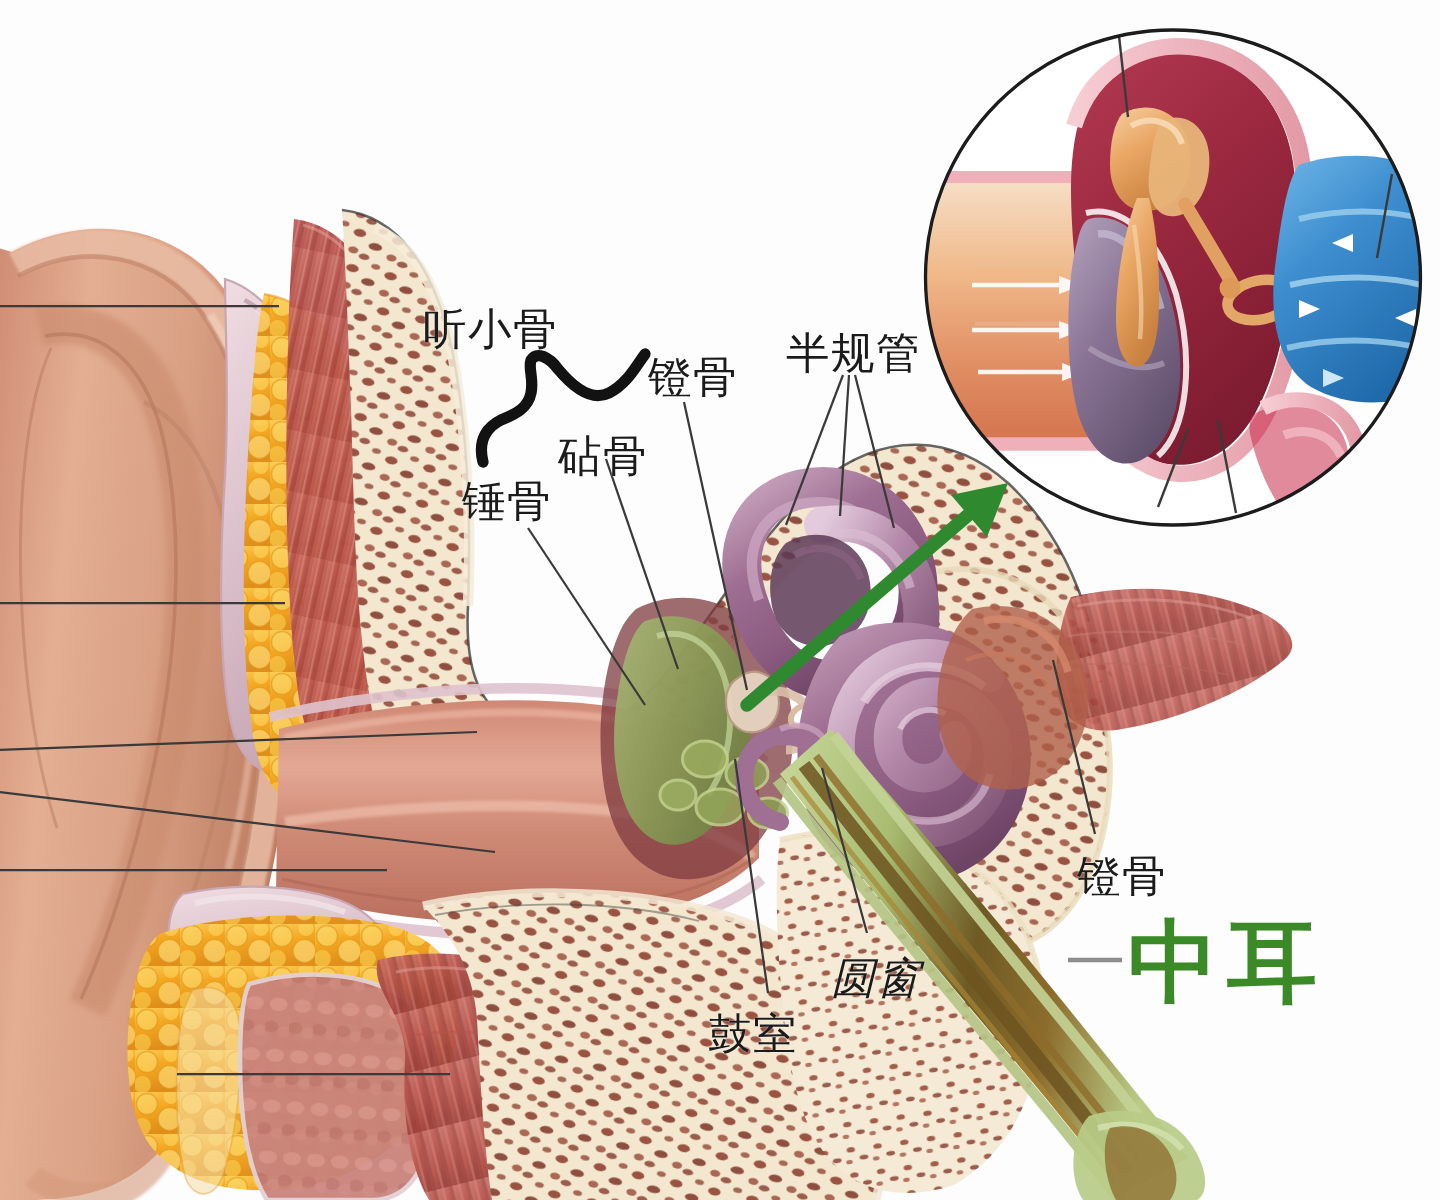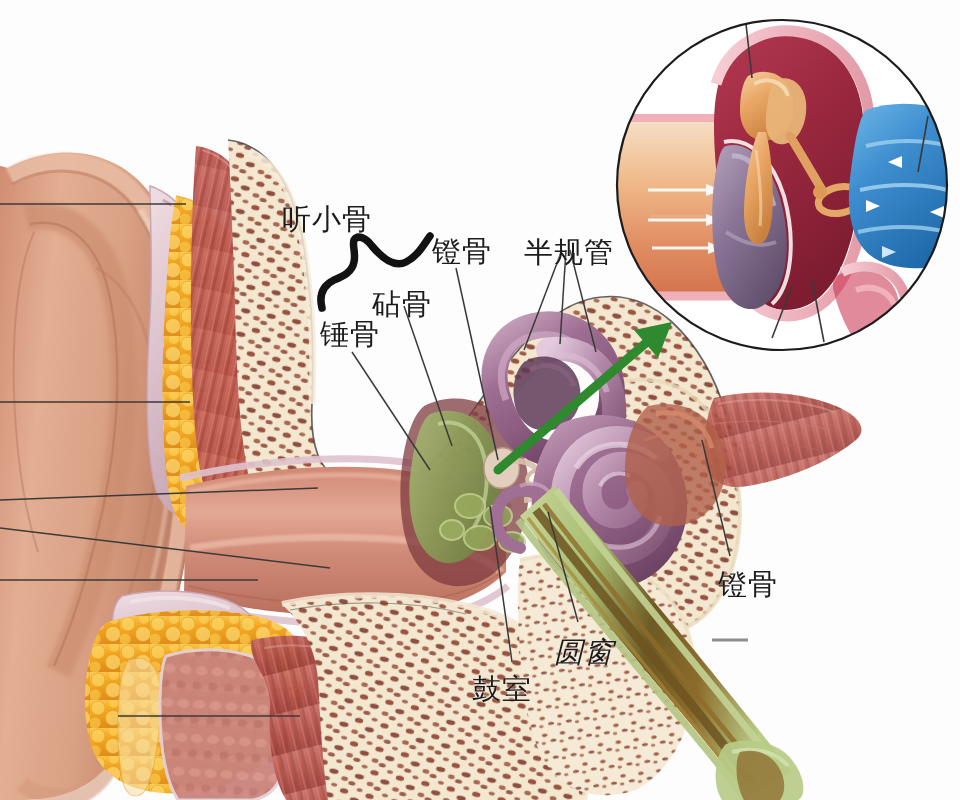--- a/index.html
+++ b/index.html
@@ -560,21 +560,22 @@
       <path d="M 322,308 C 318,292 326,284 334,280 C 344,276 352,272 354,262
                C 356,252 352,246 354,240 C 358,234 366,238 372,246
                C 382,258 394,268 406,262 C 418,256 424,244 430,236" fill="none" stroke="#121212" stroke-width="7.5" stroke-linecap="round" stroke-linejoin="round"></path>
     </g>
 
     </g>
   </svg>
 
   <div class="lbl" style="left:282px;top:205px;">听小骨</div>
   <div class="lbl" style="left:432px;top:237px;">镫骨</div>
-  <div class="lbl" style="left:524px;top:238px;font-family:Liberation Serif, serif;">半规管</div>
+  <div class="lbl" style="left:524px;top:222px;font-family:Liberation Serif, serif;">半规管</div>
   <div class="lbl" style="left:372px;top:290px;">砧骨</div>
-  <div class="lbl" style="left:320px;top:320px;">锤骨</div>
+  <div class="lbl" style="left:308px;top:320px;">锤骨</div>
   <div class="lbl" style="left:718px;top:570px;">镫骨</div>
   <div class="lbl" style="left:554px;top:638px;font-style:italic;">圆窗</div>
   <div class="lbl" style="left:472px;top:675px;">鼓室</div>
 
+  <div class="lbl-title" style="left:752px;top:612px;">中耳</div>
 
 </div>
 
 </body></html>

